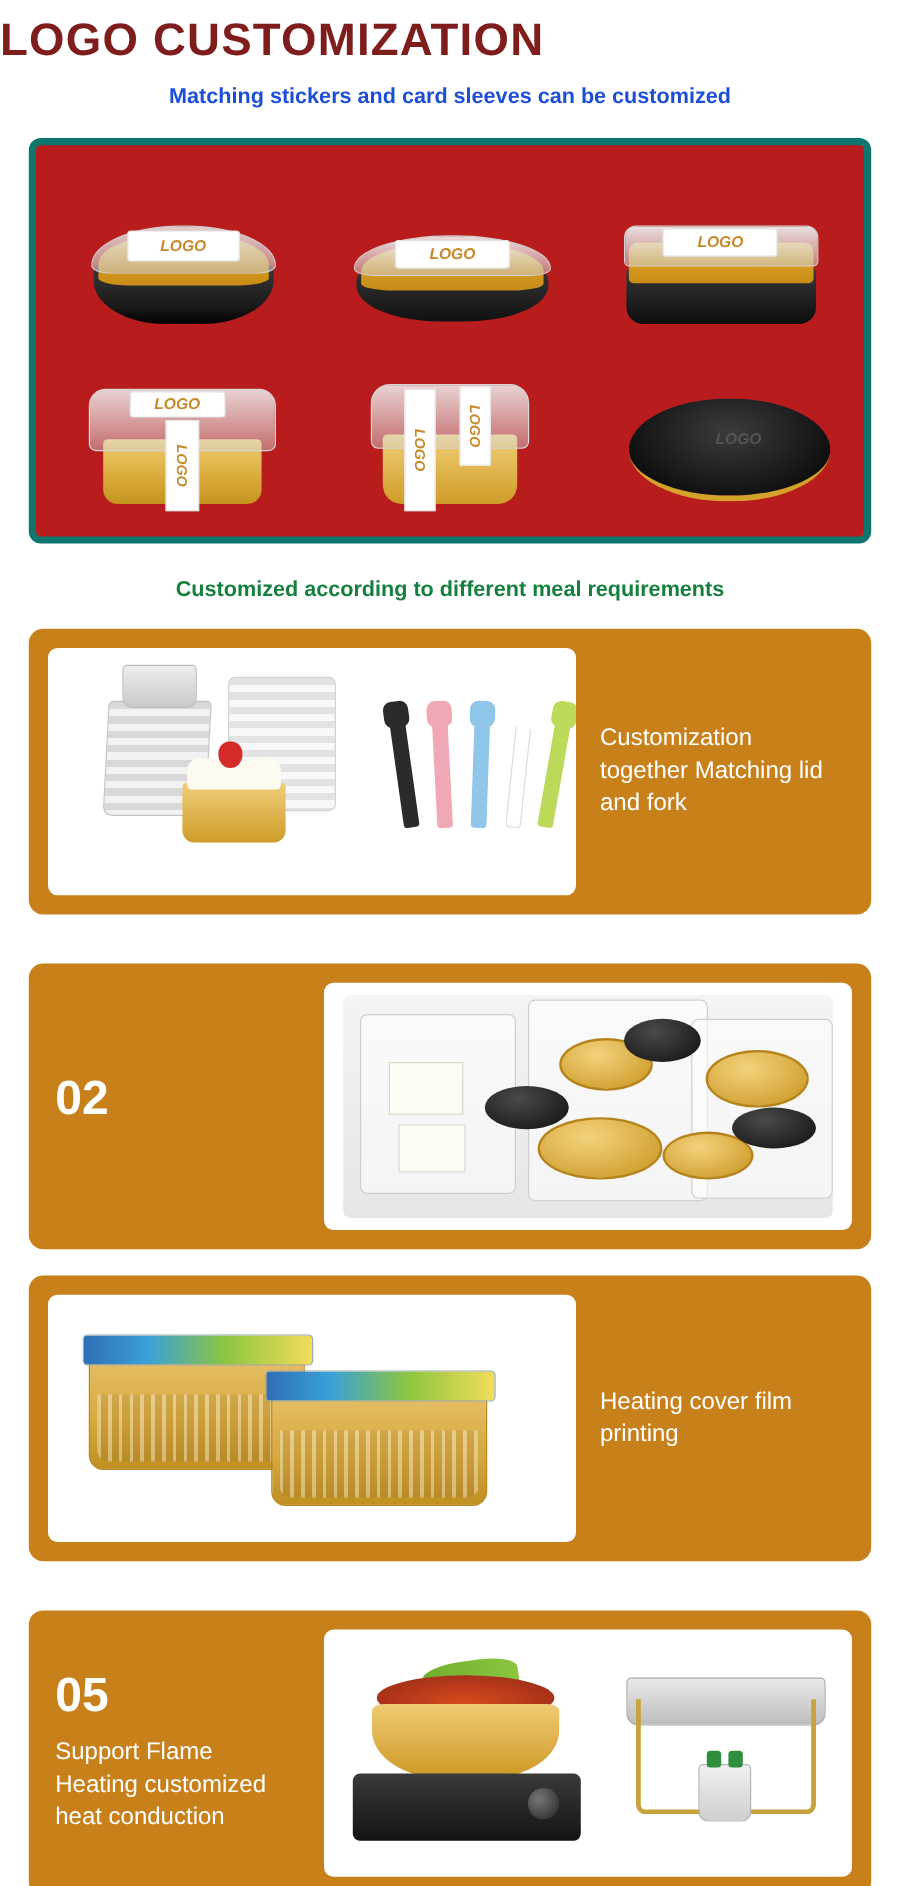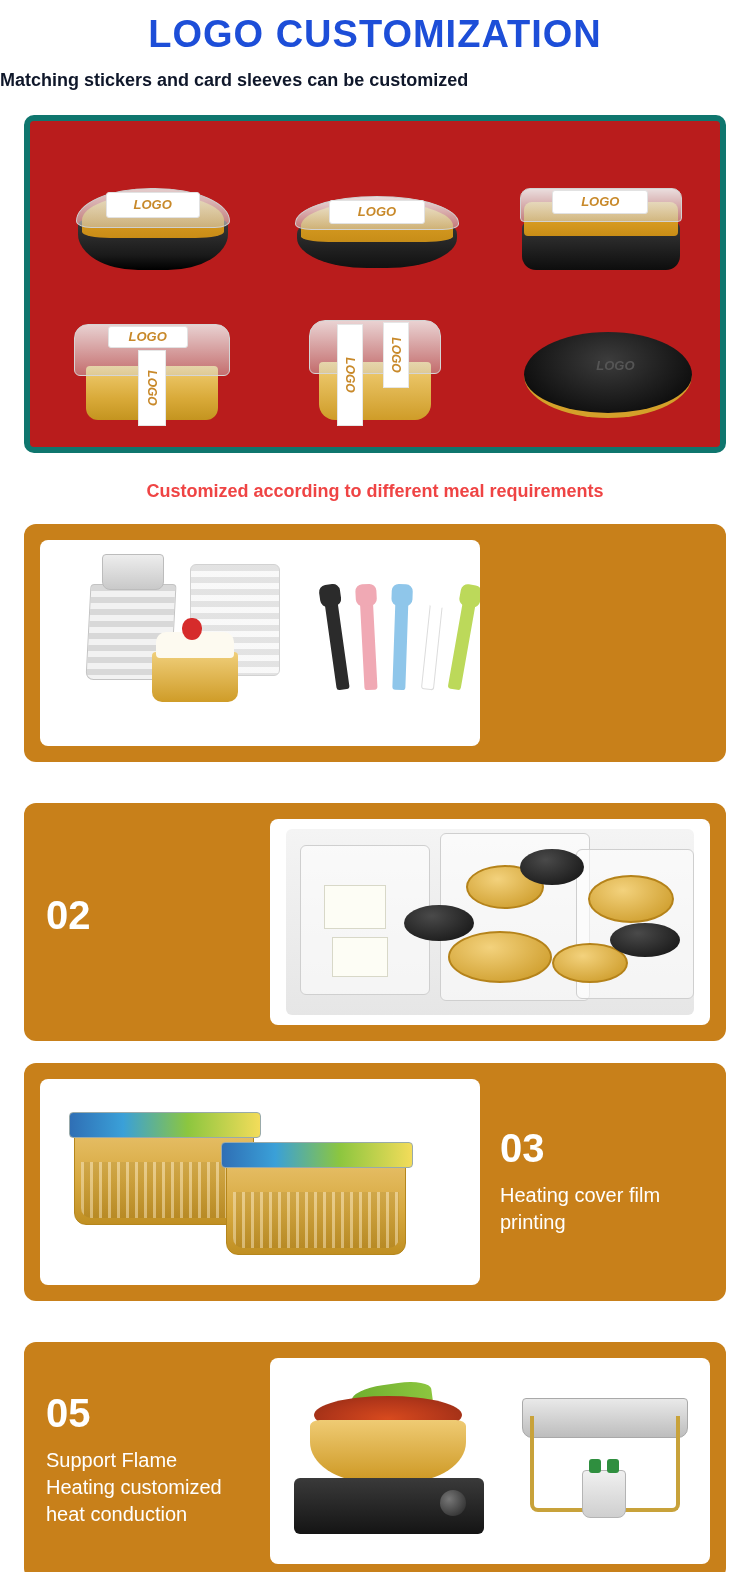--- a/index.html
+++ b/index.html
@@ -11,30 +11,30 @@
   .page {
     width: 750px;
     height: 1572px;
     position: relative;
     background: #ffffff;
     overflow: hidden;
   }
 
   
   .main-title {
-    text-align: center;
-    color: #1d4ed8;
+    color: #7f1d1d;
     font-size: 38px;
     font-weight: bold;
     letter-spacing: 1px;
     padding-top: 14px;
     line-height: 1.1;
   }
   .sub-title {
-    color: #0f172a;
+    text-align: center;
+    color: #1d4ed8;
     font-size: 18px;
     font-weight: bold;
     margin-top: 14px;
   }
 
   
   .gallery {
     margin: 24px 24px 0 24px;
     border: 6px solid #0f766e;
     border-radius: 10px;
@@ -178,21 +178,21 @@
     border-bottom: 5px solid #d4a12a;
   }
   .plate-logo {
     position: absolute; left: 72px; top: 26px;
     color: #555; font-style: italic; font-weight: bold; font-size: 13px;
   }
 
   
   .mid-caption {
     text-align: center;
-    color: #ef4444;
+    color: #15803d;
     font-size: 18px;
     font-weight: bold;
     margin-top: 28px;
   }
 
   
   .cards { margin-top: 22px; padding: 0 24px; }
   .card {
     background: #c8801a;
     border-radius: 12px;
@@ -470,20 +470,21 @@
         <div class="cake-cup"></div>
         <div class="cake-cream"></div>
         <div class="berry"></div>
         <div class="fork f1"></div>
         <div class="fork f2"></div>
         <div class="fork f3"></div>
         <div class="fork f4"></div>
         <div class="fork f5"></div>
       </div>
       <div class="card-text">
+        <div class="card-desc">Customization together Matching lid and fork</div>
       </div>
     </div>
 
     <div class="card reverse">
       <div class="card-photo">
         <div class="bulk"></div>
         <div class="bg-bag" style="left:30px; top:26px; width:130px; height:150px;"></div>
         <div class="bg-bag" style="left:170px; top:14px; width:150px; height:168px;"></div>
         <div class="bg-bag" style="left:306px; top:30px; width:118px; height:150px;"></div>
         <div class="gold-disc" style="left:196px; top:46px; width:78px; height:44px;"></div>
@@ -506,21 +507,20 @@
         <div class="sealed" style="left:34px; top:48px;">
           <div class="film"></div>
           <div class="ribs"></div>
         </div>
         <div class="sealed" style="left:186px; top:78px;">
           <div class="film"></div>
           <div class="ribs"></div>
         </div>
       </div>
       <div class="card-text">
-        <div class="card-num">03</div>
         <div class="card-desc">Heating cover film printing</div>
       </div>
     </div>
 
     <div class="card reverse">
       <div class="card-photo">
         <div class="greens"></div>
         <div class="food-top"></div>
         <div class="food-bowl"></div>
         <div class="stove-body"></div>

